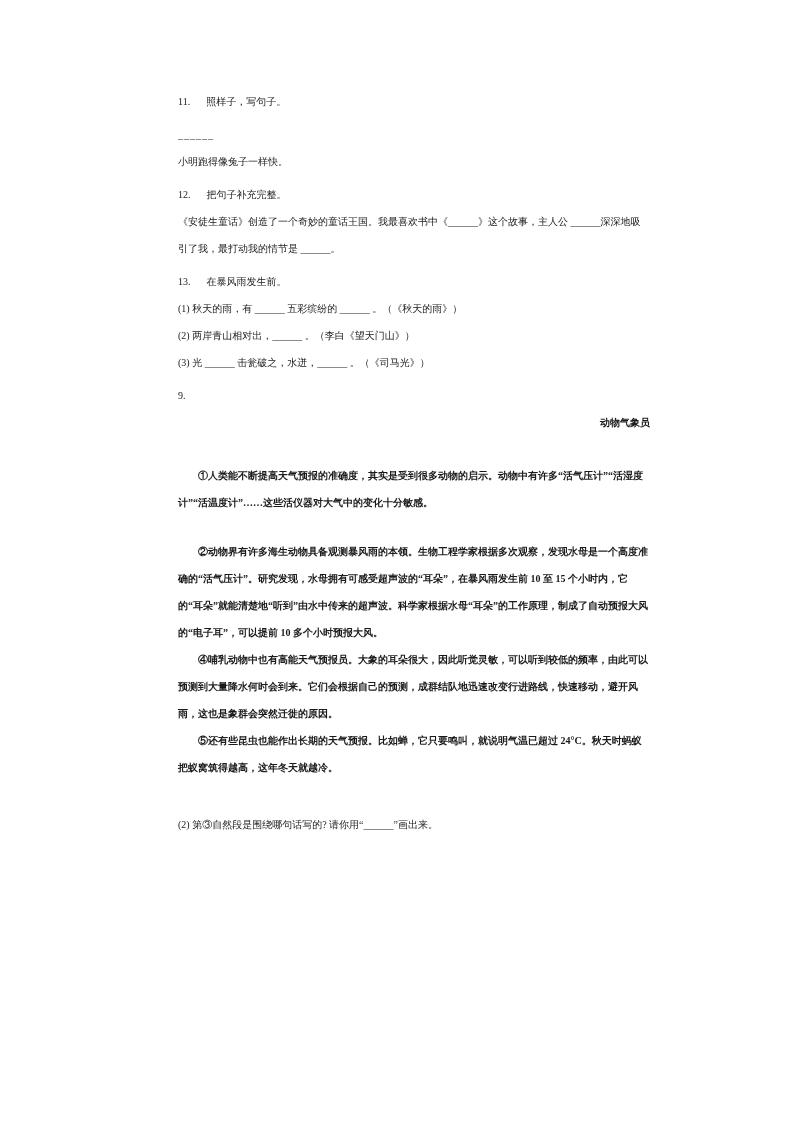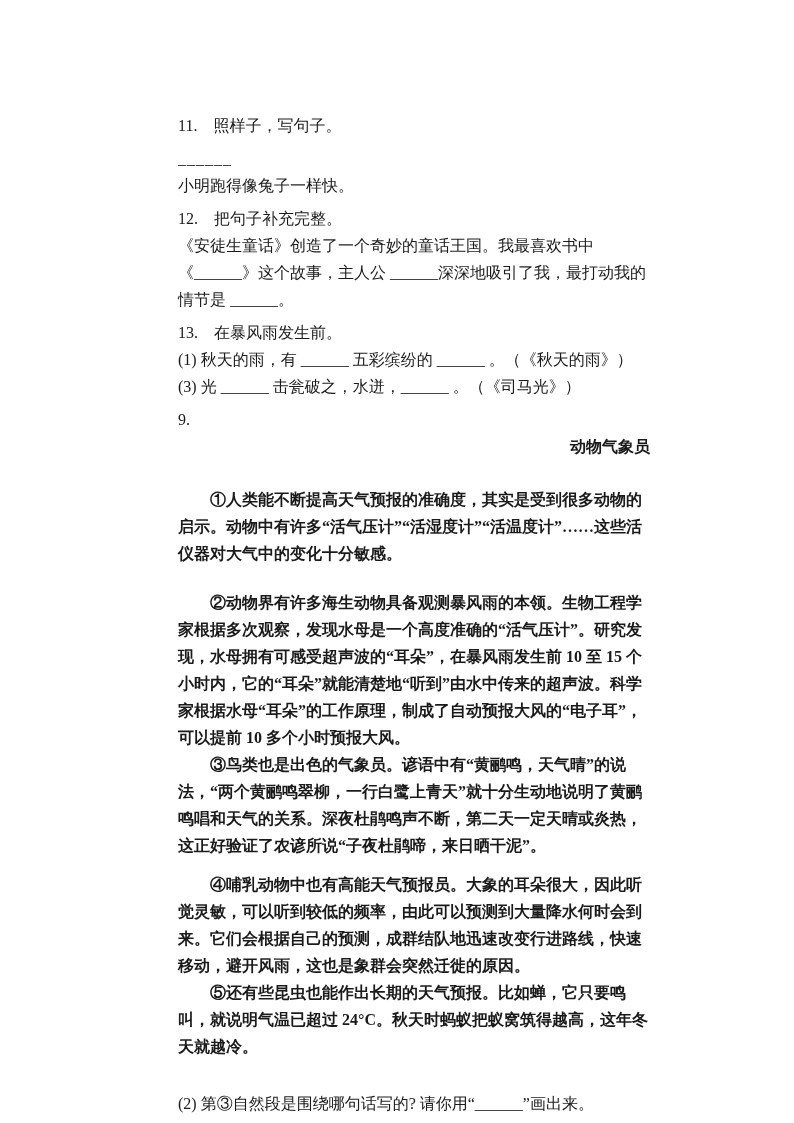--- a/index.html
+++ b/index.html
@@ -7,23 +7,23 @@
     padding: 0;
     background: #ffffff;
   }
   .page {
     position: relative;
     width: 726px;
     height: 1123px;
     margin: 0 auto;
     background: #ffffff;
     box-sizing: border-box;
-    padding: 112px 110px 40px 144px;
+    padding: 88px 110px 40px 144px;
     font-family: "Liberation Serif", "DejaVu Serif", serif;
-    font-size: 16px;
+    font-size: 10px;
     line-height: 27px;
     color: #1a1a1a;
     overflow: hidden;
   }
   .line {
     white-space: normal;
   }
   .q-block {
     margin-bottom: 6px;
   }
@@ -80,31 +80,31 @@
       <span class="q-num">12.</span><span>把句子补充完整。</span>
     </div>
     <div class="line">《安徒生童话》创造了一个奇妙的童话王国。我最喜欢书中《______》这个故事，主人公 ______深深地吸引了我，最打动我的情节是 ______。</div>
   </div>
 
   <div class="q-block">
     <div class="line">
       <span class="q-num">13.</span><span>在暴风雨发生前。</span>
     </div>
     <div class="line sub-item">(1) 秋天的雨，有 ______ 五彩缤纷的 ______ 。（《秋天的雨》）</div>
+    <div class="line sub-item">(2) 两岸青山相对出，______ 。（李白《望天门山》）</div>
     <div class="line sub-item">(3) 光 ______ 击瓮破之，水迸，______ 。（《司马光》）</div>
   </div>
 
   <div class="q-block">
     <div class="line q14-number">9.</div>
 
     <div class="essay-title">动物气象员</div>
 
     <p class="essay-para gap-lg">①人类能不断提高天气预报的准确度，其实是受到很多动物的启示。动物中有许多“活气压计”“活湿度计”“活温度计”……这些活仪器对大气中的变化十分敏感。</p>
     <p class="essay-para gap-0">②动物界有许多海生动物具备观测暴风雨的本领。生物工程学家根据多次观察，发现水母是一个高度准确的“活气压计”。研究发现，水母拥有可感受超声波的“耳朵”，在暴风雨发生前 10 至 15 个小时内，它的“耳朵”就能清楚地“听到”由水中传来的超声波。科学家根据水母“耳朵”的工作原理，制成了自动预报大风的“电子耳”，可以提前 10 多个小时预报大风。</p>
-    <p class="essay-para gap-sm">③鸟类也是出色的气象员。谚语中有“黄鹂鸣，天气晴”的说法，“两个黄鹂鸣翠柳，一行白鹭上青天”就十分生动地说明了黄鹂鸣唱和天气的关系。深夜杜鹃鸣声不断，第二天一定天晴或炎热，这正好验证了农谚所说“子夜杜鹃啼，来日晒干泥”。</p>
     <p class="essay-para gap-0">④哺乳动物中也有高能天气预报员。大象的耳朵很大，因此听觉灵敏，可以听到较低的频率，由此可以预测到大量降水何时会到来。它们会根据自己的预测，成群结队地迅速改变行进路线，快速移动，避开风雨，这也是象群会突然迁徙的原因。</p>
     <p class="essay-para gap-0">⑤还有些昆虫也能作出长期的天气预报。比如蝉，它只要鸣叫，就说明气温已超过 24°C。秋天时蚂蚁把蚁窝筑得越高，这年冬天就越冷。</p>
 
     <div class="essay-questions">
       <div class="line sub-q">(2) 第③自然段是围绕哪句话写的? 请你用“______”画出来。</div>
     </div>
   </div>
 
 </div>
 

